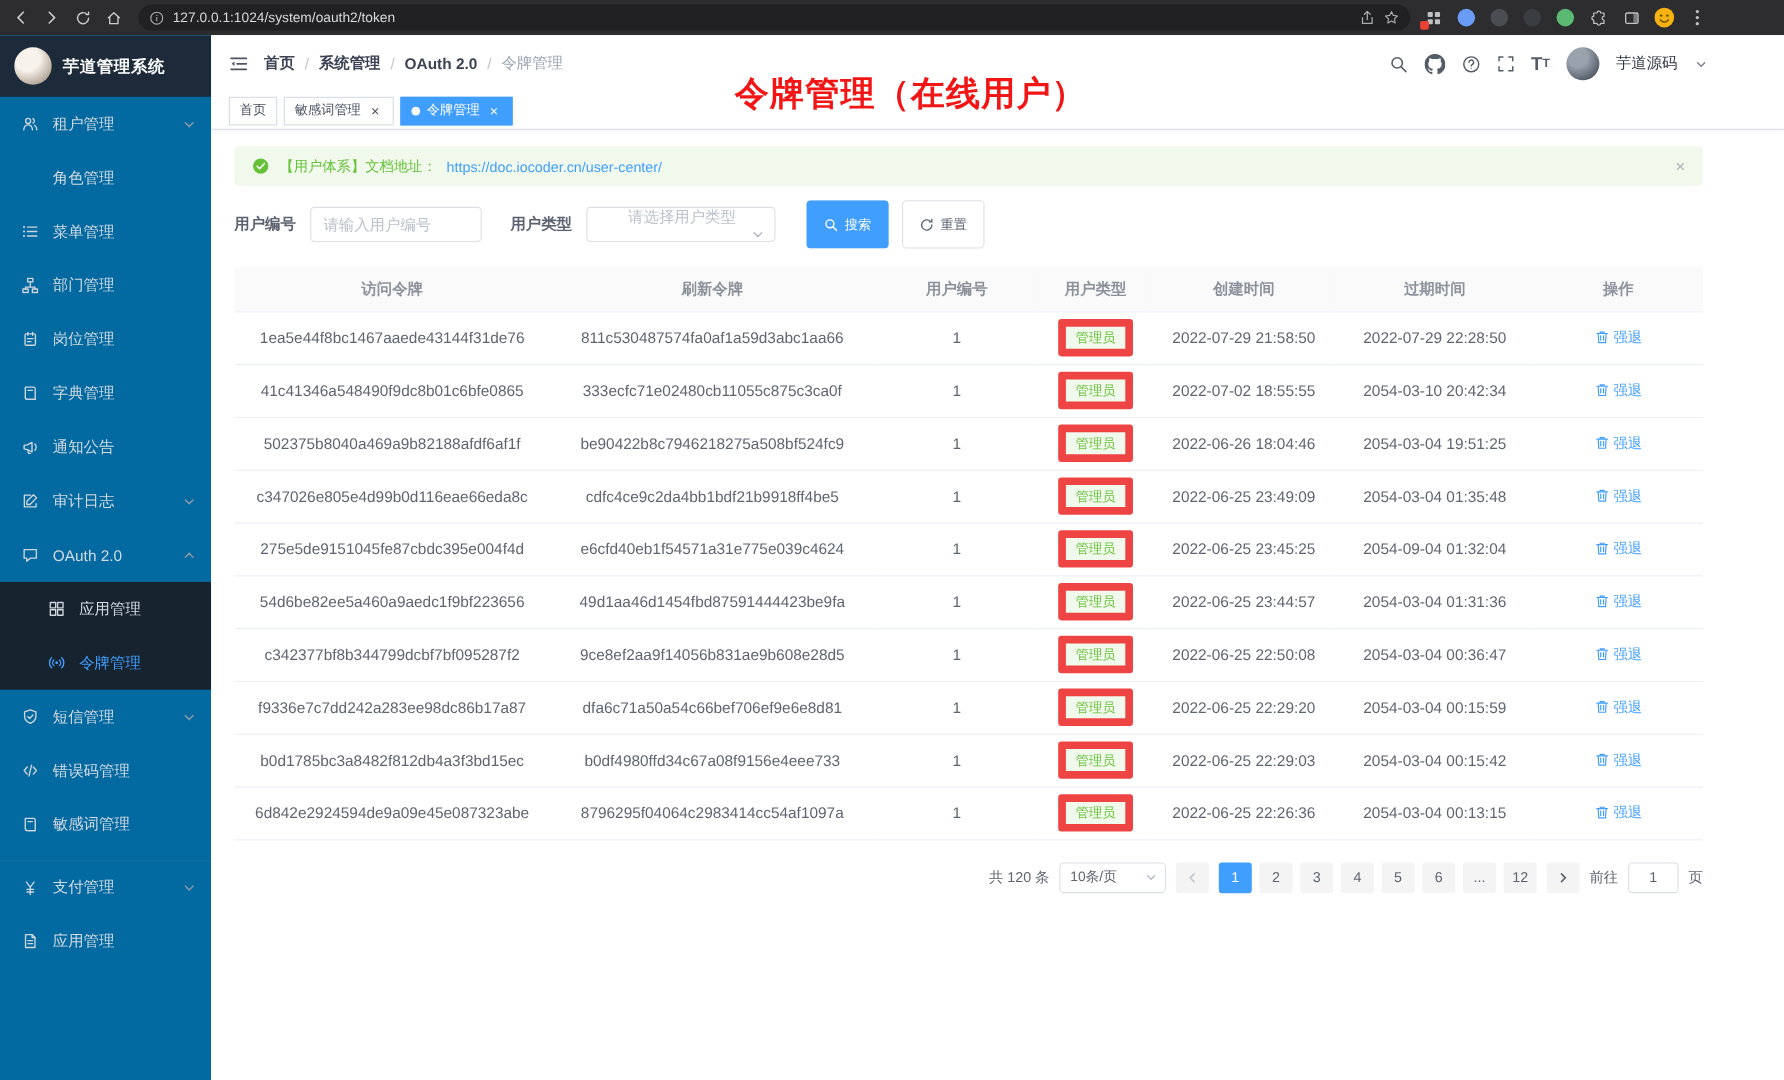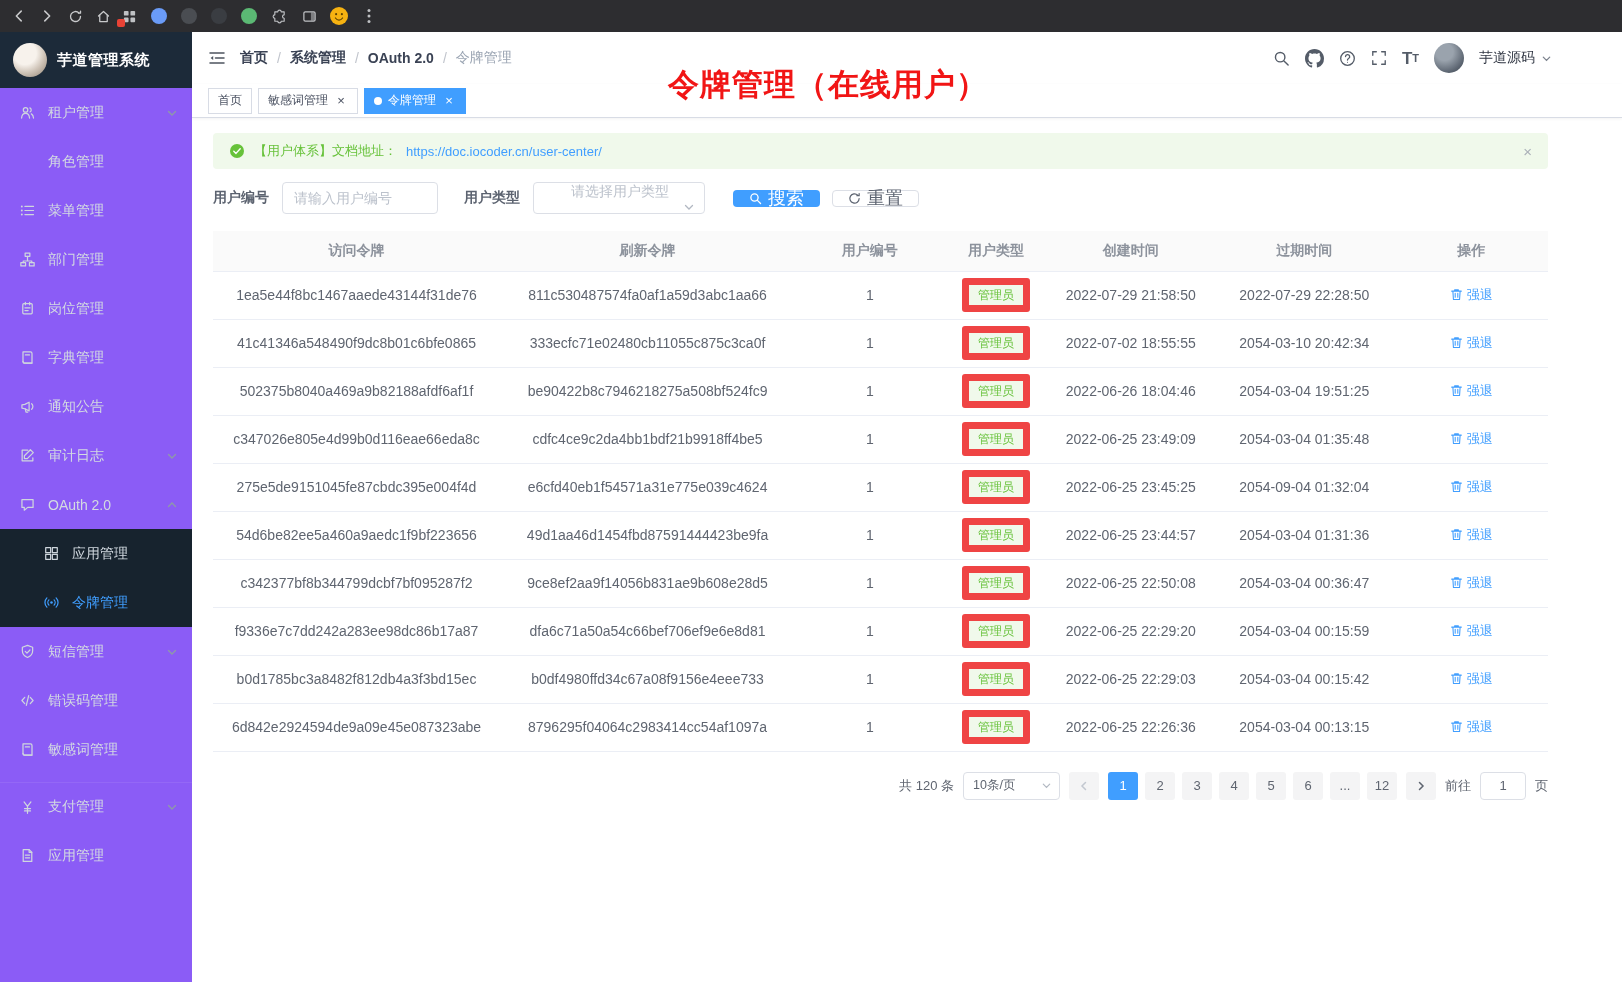--- a/index.html
+++ b/index.html
@@ -18,21 +18,21 @@
     gap:8px; padding:0 10px; margin:0 6px; color:#a9abae; }
   .url-text { color:#d7d8da; font-size:12.5px; flex:1; white-space:nowrap; overflow:hidden; }
   .ext-icons { display:flex; align-items:center; gap:12px; }
   .ext { position:relative; width:18px; height:18px; display:flex; align-items:center; justify-content:center; color:#bfc1c4; cursor:pointer; }
   .dotc { width:16px; height:16px; border-radius:50%; }
   .dot-blue { background:#6a9bf7; } .dot-dark { background:#4a4d52; } .dot-dark2 { background:#3a3d42; } .dot-green { background:#5bb974; }
   .ext-badge { position:absolute; left:-3px; bottom:-2px; width:8px; height:8px; border-radius:2px; background:#e94235; }
   .profile-dot { width:22px; height:22px; }
 
   
-  .sidebar { position:absolute; left:0; top:32px; width:192px; bottom:0; background:#8b5cf6; overflow:hidden; }
+  .sidebar { position:absolute; left:0; top:32px; width:192px; bottom:0; background:#0369a1; overflow:hidden; }
   .logo { height:56px; display:flex; align-items:center; gap:10px; padding:0 13px; background:#1c2a39; }
   .logo-avatar { width:34px; height:34px; border-radius:50%;
     background:radial-gradient(circle at 35% 30%, #f7f2ec 0 35%, #cfc4b8 60%, #8d7f70 100%); flex:none; }
   .logo-title { color:#ffffff; font-size:15px; font-weight:700; letter-spacing:.5px; white-space:nowrap; }
   .menu-item { height:49px; display:flex; align-items:center; gap:12px; padding:0 14px 0 20px;
     color:#d3dae1; font-size:14px; cursor:pointer; }
   .menu-item .mi-icon { width:16px; display:flex; color:#cfd6dd; flex:none; }
   .menu-item .mi-label { white-space:nowrap; }
   .mi-chevron { margin-left:auto; color:#8e9aa8; display:flex; }
   .submenu { background:#17232e; }
@@ -47,21 +47,21 @@
   .breadcrumb { display:flex; align-items:center; gap:9px; font-size:14px; }
   .crumb { color:#3a4254; font-weight:600; cursor:pointer; }
   .crumb.last { color:#9aa4b2; font-weight:400; cursor:default; }
   .crumb-sep { color:#c0c4cc; font-weight:400; }
   .nav-right { margin-left:auto; display:flex; align-items:center; gap:15px; color:#545c68; }
   .nav-right > span { cursor:pointer; display:flex; align-items:center; }
   .tt { font-weight:700; font-size:17px; line-height:1; }
   .tt small { font-size:11px; font-weight:700; }
   .nav-avatar { width:30px; height:30px; border-radius:50%;
     background:radial-gradient(circle at 35% 30%, #9aa3ad 0 30%, #5d6672 70%, #39404a 100%); }
-  .nav-user { font-size:14px; color:#2f3542; gap:6px; }
+  .nav-user { font-size:14px; color:#2f3542; gap:16px; }
   .user-caret { color:#7a818c; font-size:10px; }
 
   
   .tabs-bar { height:34px; display:flex; align-items:center; gap:6px; padding:0 16px;
     border-bottom:1px solid #d8dce5; box-shadow:0 1px 3px rgba(0,0,0,.05); }
   .tab { height:26px; display:inline-flex; align-items:center; gap:6px; padding:0 9px;
     border:1px solid #d8dce5; background:#fff; color:#495060; font-size:12px; cursor:pointer; white-space:nowrap; }
   .tab.active { background:#409eff; border-color:#409eff; color:#fff; }
   .tab-dot { width:8px; height:8px; border-radius:50%; background:#fff; }
   .tab-close { font-size:13px; line-height:1; border-radius:50%; width:14px; height:14px;
@@ -76,22 +76,22 @@
 
   .filter-row { display:flex; align-items:center; margin:4px 0 17px; }
   .f-label { font-size:14px; font-weight:700; color:#5c6370; margin-right:13px; white-space:nowrap; }
   .lbl2 { margin-left:26px; }
   .f-input { width:156px; height:32px; border:1px solid #dcdfe6; border-radius:4px; padding:0 11px;
     font-size:14px; color:#606266; outline:none; font-family:inherit; }
   .f-input::placeholder { color:#bcc2cc; }
   .f-select { width:172px; height:32px; border:1px solid #dcdfe6; border-radius:4px; padding:0 9px 0 11px;
     display:flex; align-items:center; color:#bcc2cc; font-size:14px; cursor:pointer; background:#fff;flex-direction:column; }
   .sel-caret { margin-left:auto; color:#b2b8c2; display:flex; }
-  .btn { height:17px; border-radius:4px; display:inline-flex; align-items:center; gap:6px;
-    padding:0 15px; font-size:18px; cursor:pointer; border:1px solid transparent; font-family:inherit; }
+  .btn { height:44px; border-radius:4px; display:inline-flex; align-items:center; gap:6px;
+    padding:0 15px; font-size:12px; cursor:pointer; border:1px solid transparent; font-family:inherit; }
   .btn-primary { background:#409eff; color:#fff; margin-left:28px; }
   .btn-plain { background:#fff; border-color:#dcdfe6; color:#5c6370; margin-left:12px; }
   .b-icon { display:flex; }
 
   table.data { width:100%; border-collapse:collapse; table-layout:fixed; }
   table.data th { height:40px; font-size:14px; color:#8c929c; font-weight:700; background:#fafafa;
     border-bottom:1px solid #ebeef5; text-align:center; }
   table.data td { height:48px; font-size:14px; color:#5f6570; text-align:center;
     border-bottom:1px solid #ebeef5; white-space:nowrap; overflow:hidden; }
   .badge { display:inline-block; background:#f0f9eb; border:7px solid #ef4444; color:#67c23a;
@@ -133,20 +133,41 @@
         <path d="M15 9a6 6 0 1 1-1.8-4.3"></path>
         <path d="M15 2.5V5h-2.5"></path>
       </svg>
   </span>
   <span class="nav-btn">
     <svg viewBox="0 0 18 18" width="15" height="15" fill="none" stroke="currentColor" stroke-width="1.5" stroke-linecap="round" stroke-linejoin="round">
         <path d="M3 8.5L9 3l6 5.5"></path>
         <path d="M4.5 7.5V15h9V7.5"></path>
       </svg>
   </span>
+  <div class="omnibox">
+    <span>
+      <svg viewBox="0 0 14 14" width="13" height="13" fill="none" stroke="currentColor" stroke-width="1.1">
+          <circle cx="7" cy="7" r="5.8"></circle>
+          <path d="M7 6.4v3.2" stroke-linecap="round"></path>
+          <circle cx="7" cy="4.3" r="0.65" fill="currentColor" stroke="none"></circle>
+        </svg>
+    </span>
+    <span class="url-text">127.0.0.1:1024/system/oauth2/token</span>
+    <span>
+      <svg viewBox="0 0 16 16" width="14" height="14" fill="none" stroke="currentColor" stroke-width="1.3" stroke-linecap="round" stroke-linejoin="round">
+          <path d="M8 10V2M5 4.5L8 1.5l3 3"></path>
+          <path d="M3 8v6h10V8"></path>
+        </svg>
+    </span>
+    <span>
+      <svg viewBox="0 0 16 16" width="14" height="14" fill="none" stroke="currentColor" stroke-width="1.2" stroke-linejoin="round">
+          <path d="M8 1.8l1.9 3.9 4.3.6-3.1 3 .7 4.3L8 11.6l-3.8 2 .7-4.3-3.1-3 4.3-.6z"></path>
+        </svg>
+    </span>
+  </div>
   <div class="ext-icons">
     <span class="ext">
       <svg viewBox="0 0 16 16" width="15" height="15" fill="currentColor">
           <rect x="2" y="2" width="5" height="5" rx="1"></rect>
           <rect x="9" y="2" width="5" height="5" rx="1"></rect>
           <rect x="2" y="9" width="5" height="5" rx="1"></rect>
           <rect x="9" y="9" width="5" height="5" rx="1"></rect>
         </svg>
       <span class="ext-badge"></span>
     </span>

